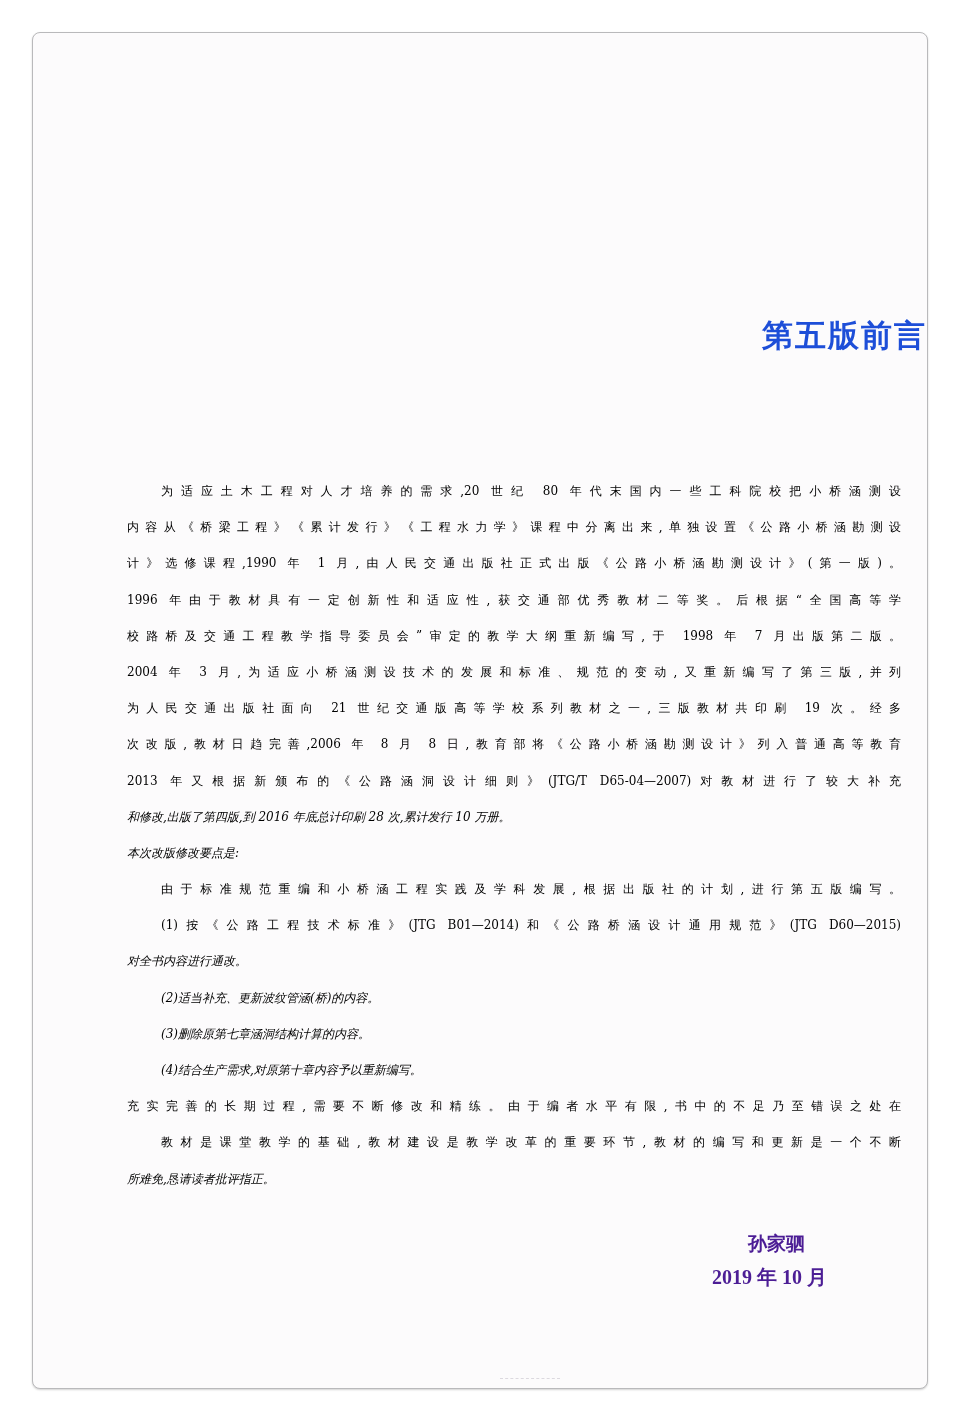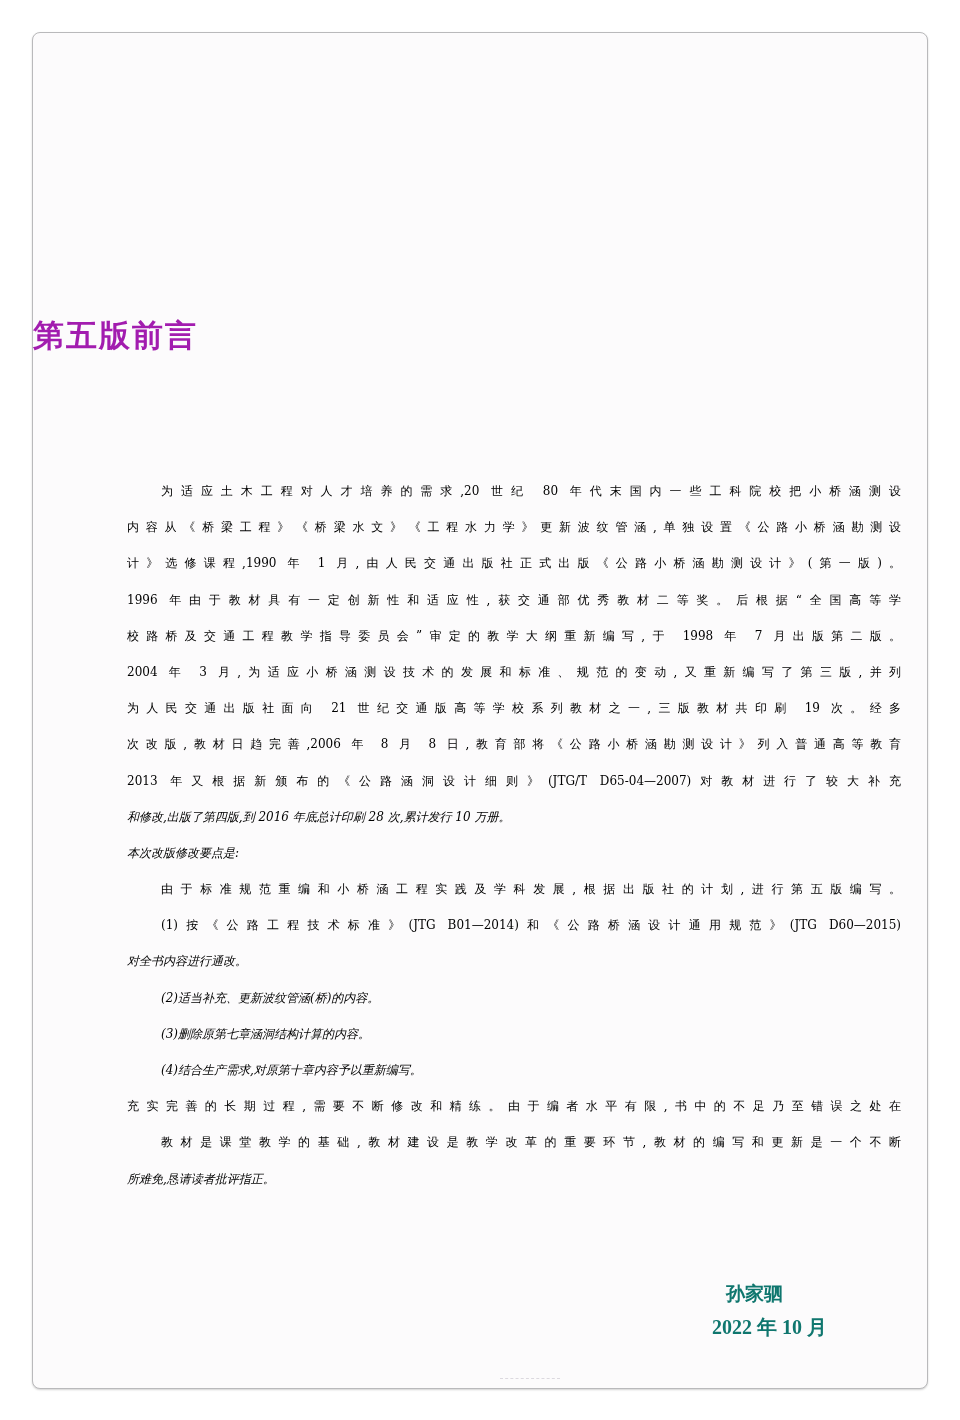--- a/index.html
+++ b/index.html
@@ -4,53 +4,53 @@
 <style>
   html, body { margin: 0; padding: 0; background: #ffffff; }
   body { width: 960px; height: 1420px; position: relative; overflow: hidden;
          font-family: "DejaVu Serif", "Liberation Serif", serif; }
   .page {
     position: absolute; left: 32px; top: 32px; width: 894px; height: 1355px;
     background: #fcfbfc; border: 1px solid #b9b9bb; border-radius: 8px;
     box-shadow: 0 1px 2px rgba(0,0,0,0.18);
   }
   .title {
-    position: absolute; left: 0; right: 0; top: 282px; text-align: left;
+    position: absolute; left: 0; right: 0; top: 282px; text-align: right;
     font-family: "DejaVu Sans", "Liberation Sans", sans-serif;
-    font-size: 31px; font-weight: bold; color: #a21caf; letter-spacing: 2px;
+    font-size: 31px; font-weight: bold; color: #1d4ed8; letter-spacing: 2px;
   }
   .body-text {
     position: absolute; left: 94px; top: 440px; width: 774px;
     font-size: 12px; line-height: 36.2px; color: #000000;
   }
   .line { white-space: nowrap; text-align: justify; text-align-last: justify; height: 36.2px; overflow: hidden; }
   .line.last { text-align-last: left; font-style: italic; }
   .indent { padding-left: 34px; }
   .signature {
-    position: absolute; right: 100px; top: 1243px; text-align: left;
+    position: absolute; right: 100px; top: 1193px; text-align: center;
     font-family: "DejaVu Sans", "Liberation Sans", sans-serif;
-    color: #0f766e; font-weight: bold;
+    color: #4c1d95; font-weight: bold;
   }
   .sig-name { font-size: 19px; line-height: 34px; padding-left: 14px; }
   .sig-date { font-family: "Liberation Serif", "DejaVu Serif", serif; font-size: 20px; line-height: 34px; }
   .footer-mark {
     position: absolute; left: 500px; top: 1378px; width: 60px; height: 6px;
     border-top: 1px dashed #c8c4cc; opacity: 0.6;
   }
 </style>
 </head>
 <body>
 
 <div class="page">
   <div class="title">第五版前言</div>
 
   <div class="body-text">
 
     <div class="line indent">为适应土木工程对人才培养的需求,20 世纪 80 年代末国内一些工科院校把小桥涵测设</div>
-    <div class="line">内容从《桥梁工程》《桥梁水文》《工程水力学》更新波纹管涵,单独设置《公路小桥涵勘测设</div>
+    <div class="line">内容从《桥梁工程》《累计发行》《工程水力学》课程中分离出来,单独设置《公路小桥涵勘测设</div>
     <div class="line">计》选修课程,1990 年 1 月,由人民交通出版社正式出版《公路小桥涵勘测设计》(第一版)。</div>
     <div class="line">1996 年由于教材具有一定创新性和适应性,获交通部优秀教材二等奖。后根据“全国高等学</div>
     <div class="line">校路桥及交通工程教学指导委员会”审定的教学大纲重新编写,于 1998 年 7 月出版第二版。</div>
     <div class="line">2004 年 3 月,为适应小桥涵测设技术的发展和标准、规范的变动,又重新编写了第三版,并列</div>
     <div class="line">为人民交通出版社面向 21 世纪交通版高等学校系列教材之一,三版教材共印刷 19 次。经多</div>
     <div class="line">次改版,教材日趋完善,2006 年 8 月 8 日,教育部将《公路小桥涵勘测设计》列入普通高等教育</div>
     <div class="line">2013 年又根据新颁布的《公路涵洞设计细则》(JTG/T D65-04—2007)对教材进行了较大补充</div>
     <div class="line last">和修改,出版了第四版,到 2016 年底总计印刷 28 次,累计发行 10 万册。</div>
 
     <div class="line last">本次改版修改要点是:</div>
@@ -63,16 +63,16 @@
     <div class="line indent last">(3)删除原第七章涵洞结构计算的内容。</div>
     <div class="line indent last">(4)结合生产需求,对原第十章内容予以重新编写。</div>
 
     <div class="line">充实完善的长期过程,需要不断修改和精练。由于编者水平有限,书中的不足乃至错误之处在</div>
     <div class="line indent">教材是课堂教学的基础,教材建设是教学改革的重要环节,教材的编写和更新是一个不断</div>
     <div class="line last">所难免,恳请读者批评指正。</div>
   </div>
 
   <div class="signature">
     <div class="sig-name">孙家驷</div>
-    <div class="sig-date">2022 年 10 月</div>
+    <div class="sig-date">2019 年 10 月</div>
   </div>
 </div>
 <div class="footer-mark"></div>
 
 </body></html>

